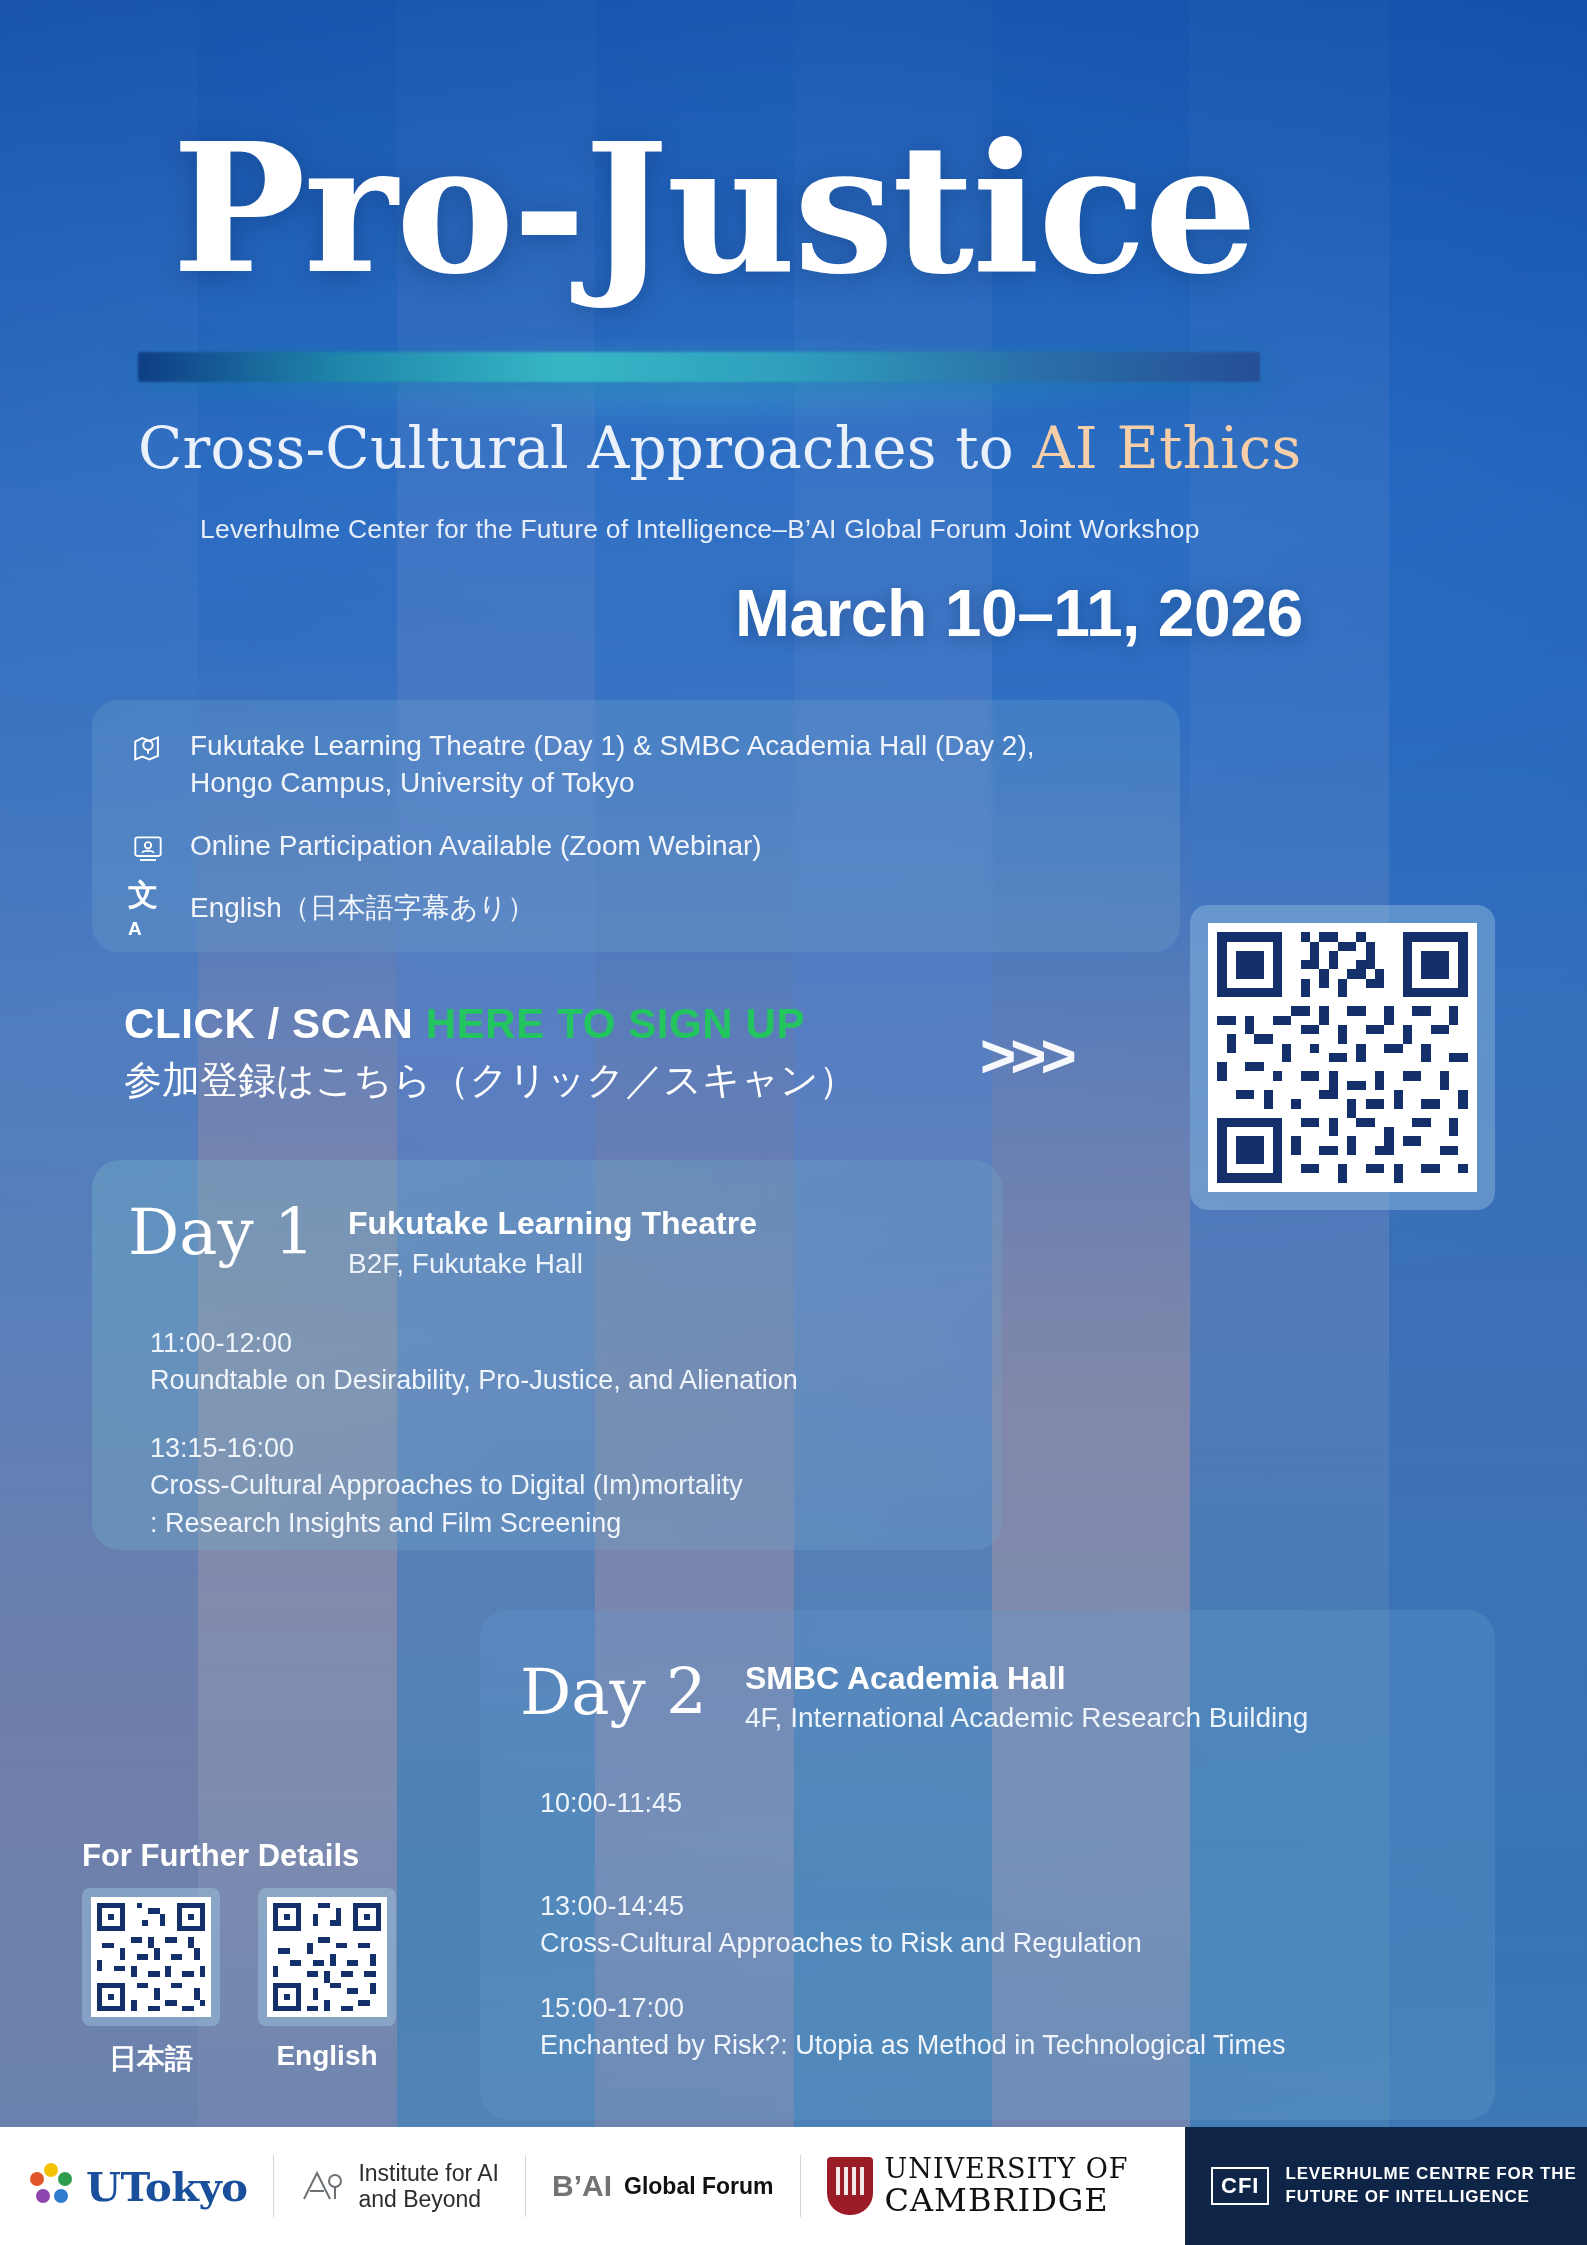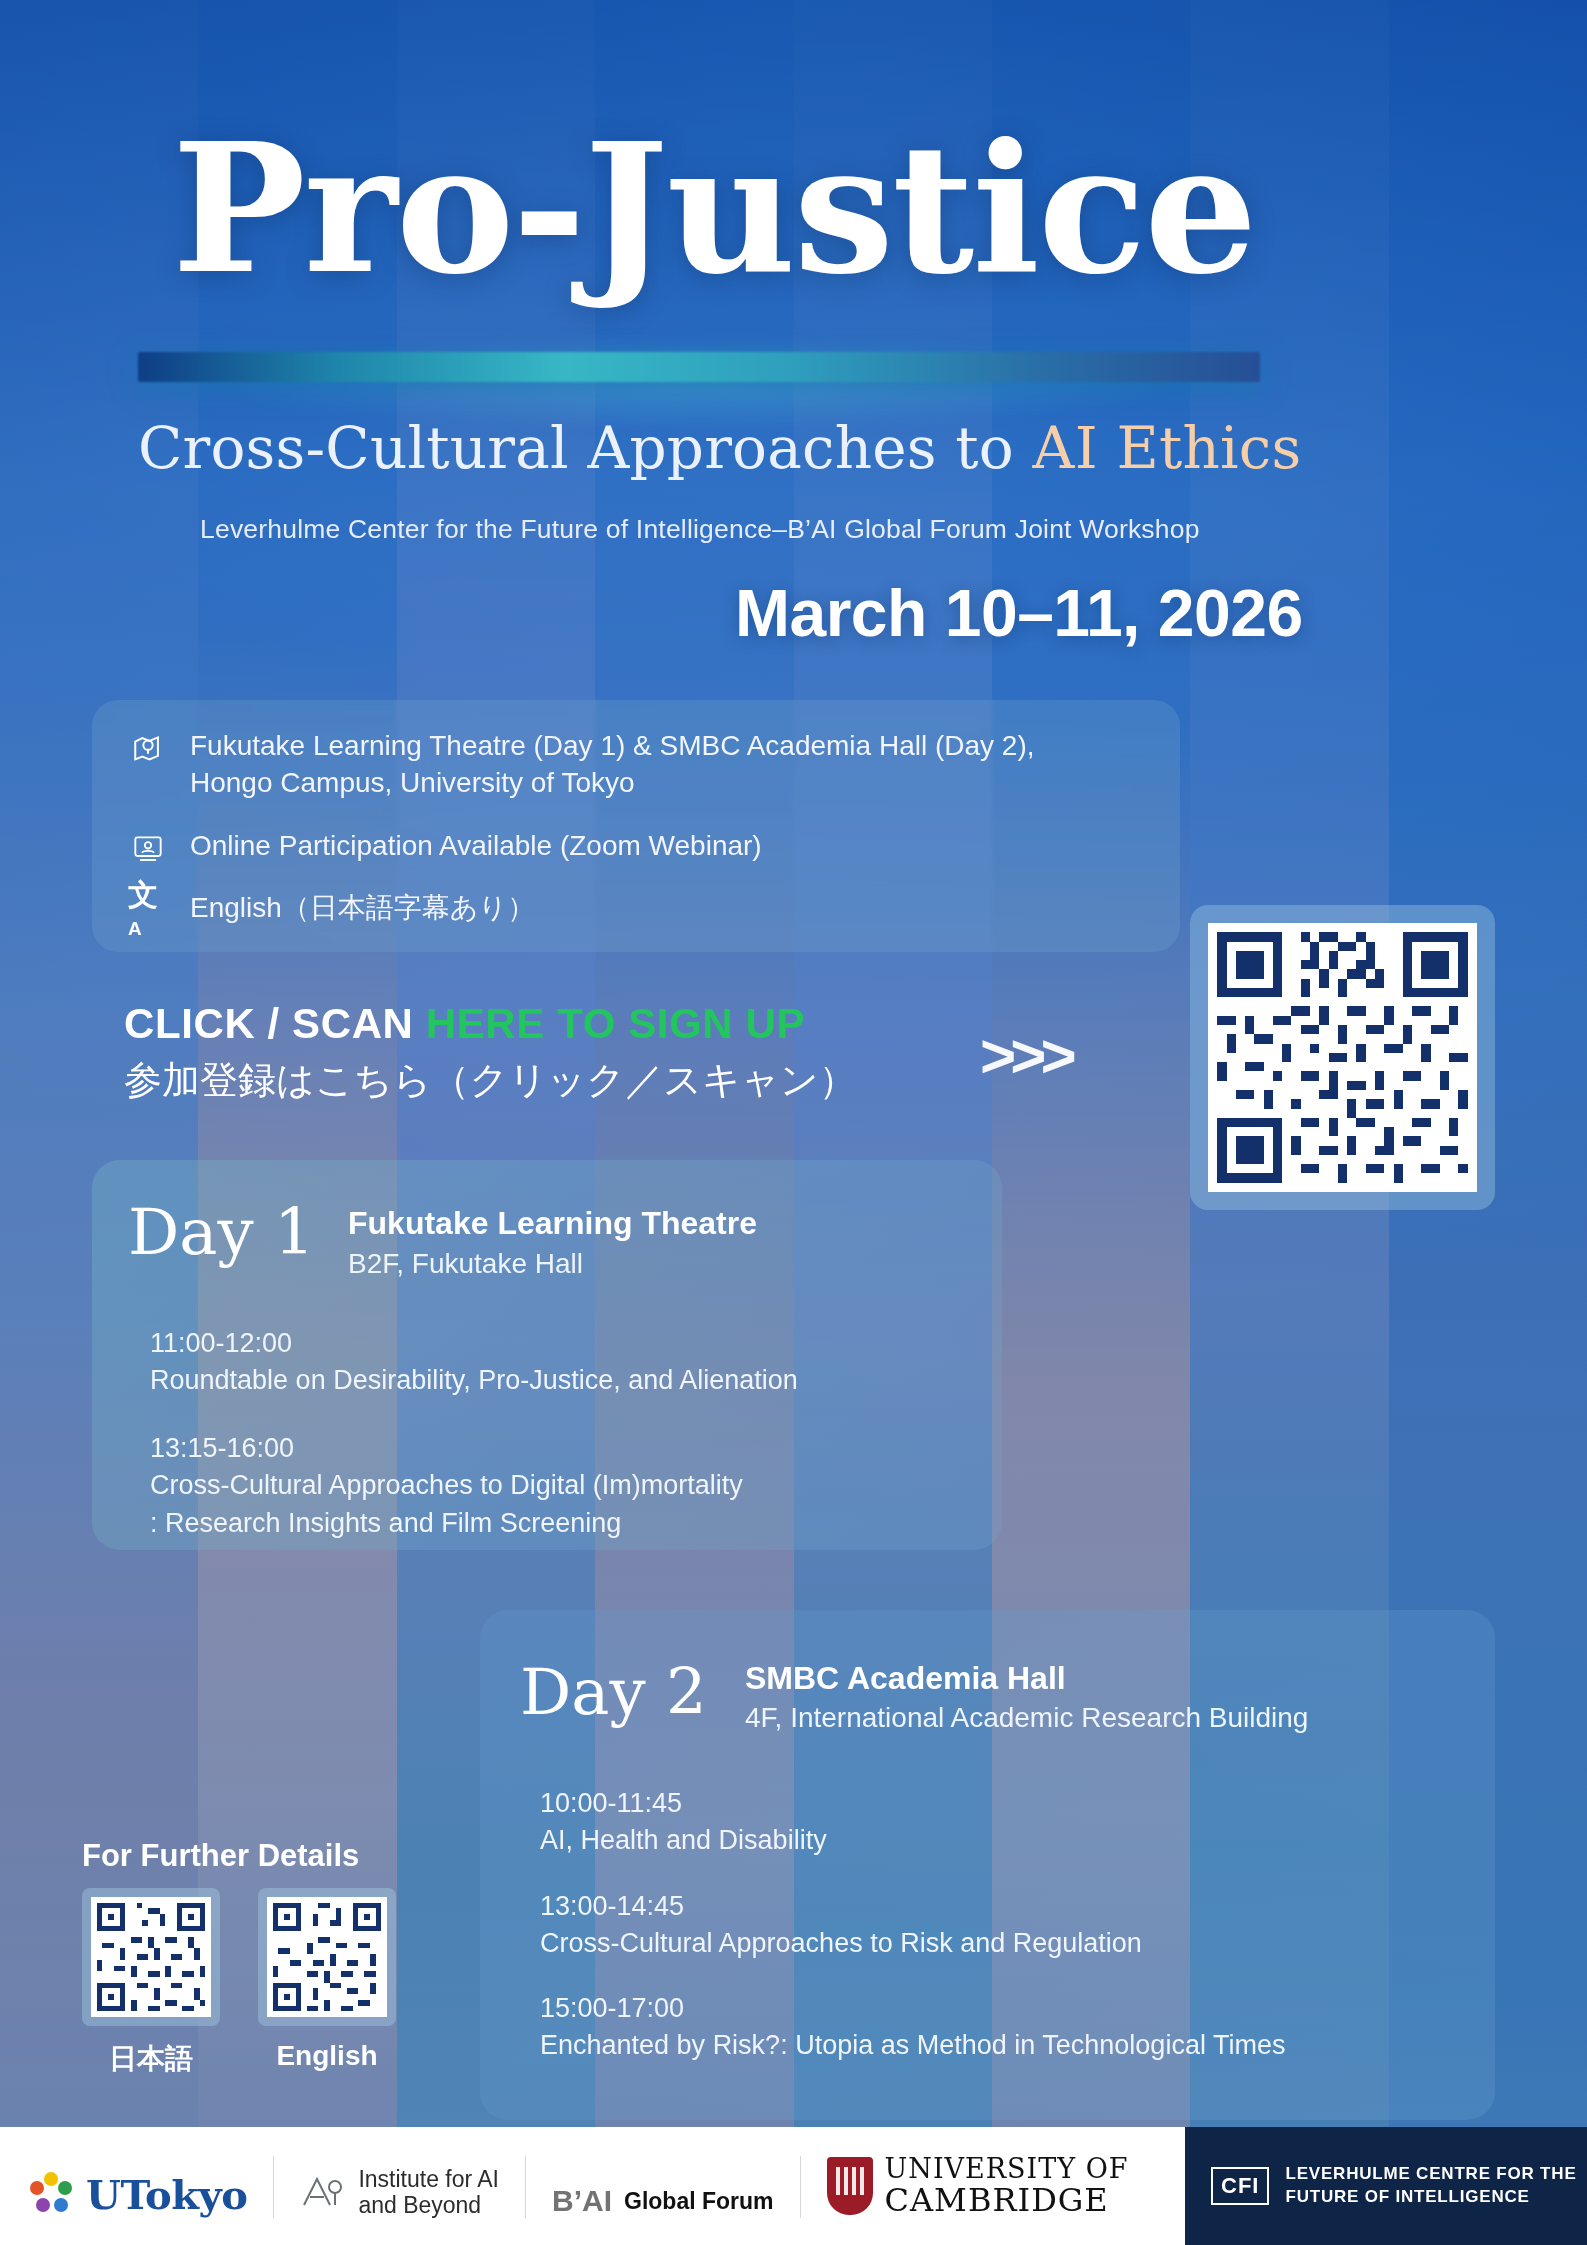--- a/index.html
+++ b/index.html
@@ -190,21 +190,21 @@
   .fd-cap1{left:76px;top:2040px;}
   .fd-cap2{left:252px;top:2040px;}
 
   
   .footer{
     position:absolute;left:0;bottom:0;width:1587px;height:118px;
     background:#ffffff;
     display:flex;align-items:center;
   }
   .footer-inner{
-    display:flex;align-items:flex-end;gap:0;width:1180px;padding-left:28px;
+    display:flex;align-items:center;gap:0;width:1180px;padding-left:28px;
   }
   .logo{display:flex;align-items:center;gap:12px;}
   .logo-sep{width:1px;height:62px;background:#d6d6d6;margin:0 26px;}
   .utokyo-text{font-family:"DejaVu Serif",serif;font-size:40px;color:#1a4f9c;font-weight:700;letter-spacing:-.5px;}
   .iab-text{font-size:23px;color:#2c2c2c;line-height:1.15;}
   .bai-text{font-size:23px;color:#111;font-weight:700;}
   .bai-mark{font-size:30px;font-weight:700;}
   .camb-text{font-family:"DejaVu Serif",serif;font-size:27px;color:#111;line-height:1.1;letter-spacing:1px;}
   .cfi-block{
     position:absolute;right:0;bottom:0;width:402px;height:118px;
@@ -407,21 +407,20 @@
     <div style="white-space:pre-line">Cross-Cultural Approaches to Digital (Im)mortality
 : Research Insights and Film Screening</div>
   </div>
 
   <div class="day2"></div>
   <div class="day-label d2-label">Day 2</div>
   <div class="day-venue d2-venue">SMBC Academia Hall</div>
   <div class="day-sub d2-sub">4F, International Academic Research Building</div>
   <div class="sess d2-s1">
     <div>10:00-11:45</div>
-    <div>AI, Health and Disability</div>
   </div>
   <div class="sess d2-s2">
     <div>13:00-14:45</div>
     <div>Cross-Cultural Approaches to Risk and Regulation</div>
   </div>
   <div class="sess d2-s3">
     <div>15:00-17:00</div>
     <div>Enchanted by Risk?: Utopia as Method in Technological Times</div>
   </div>
 

